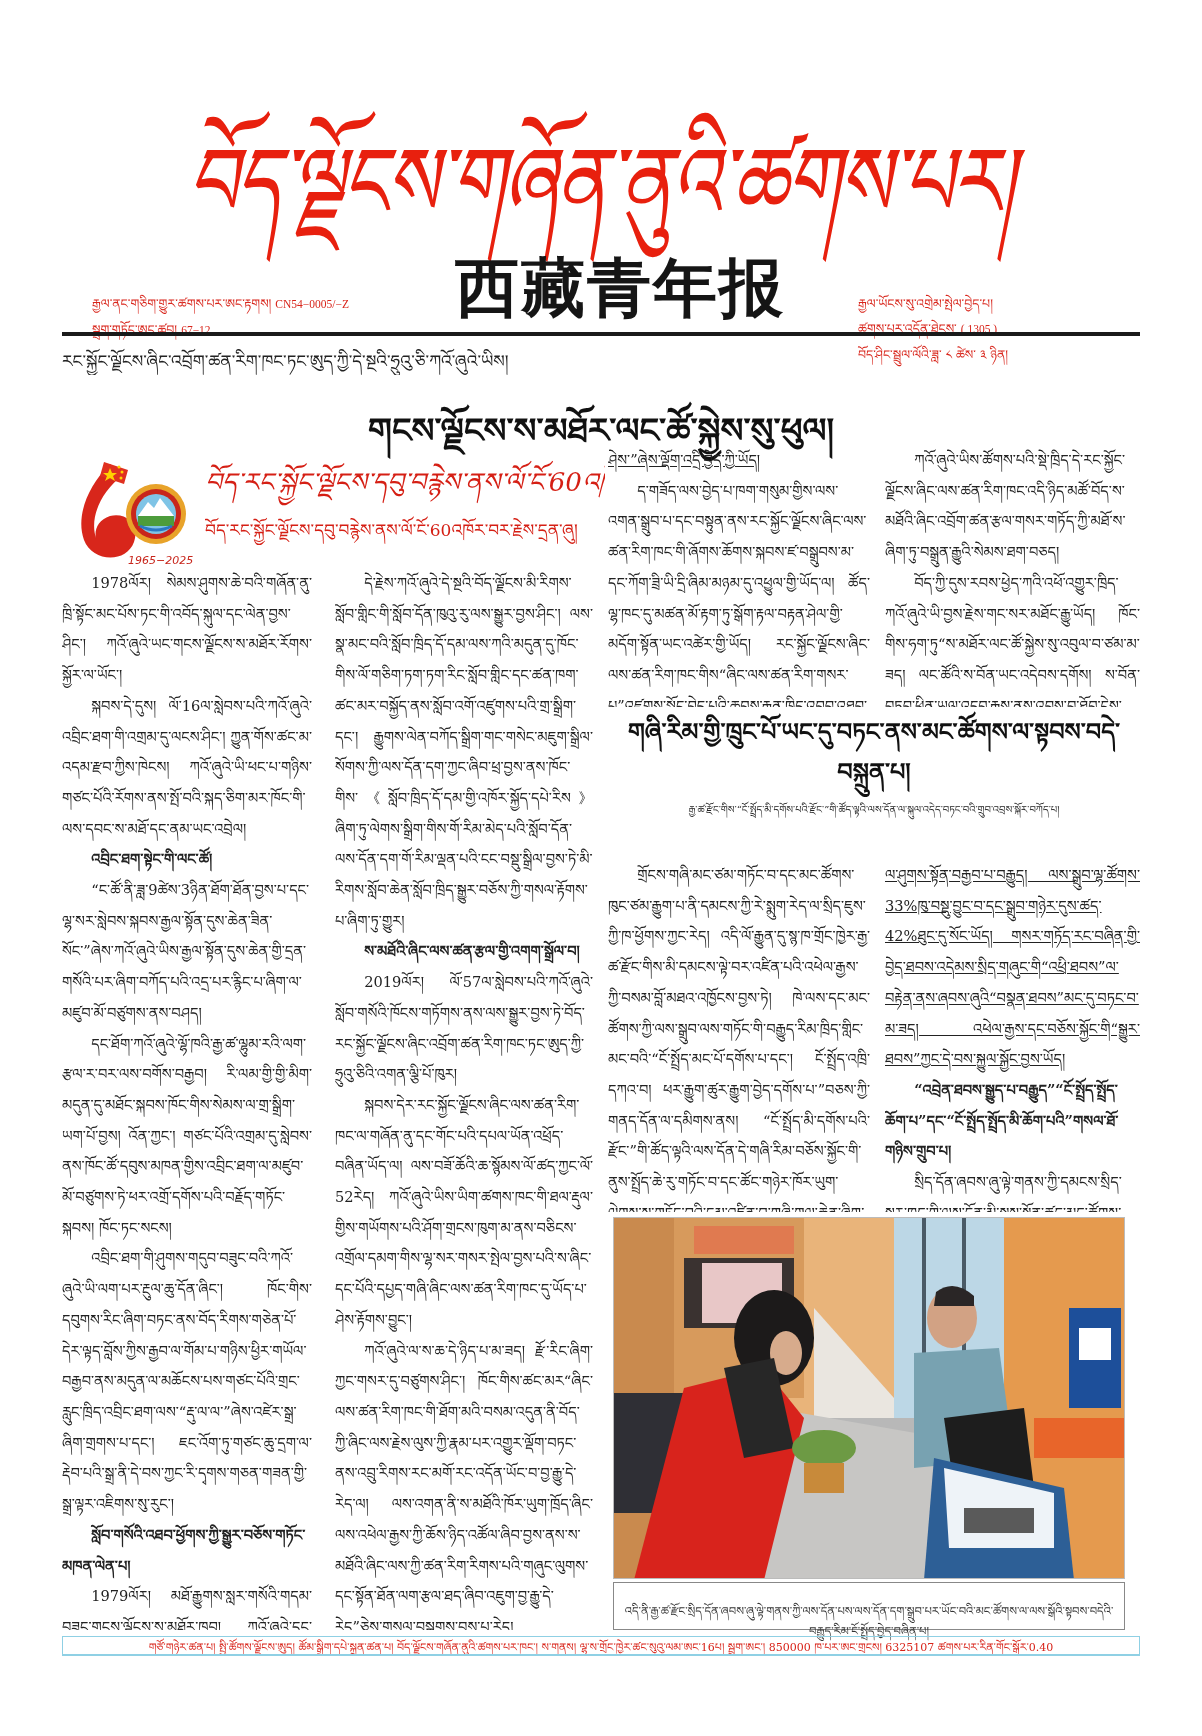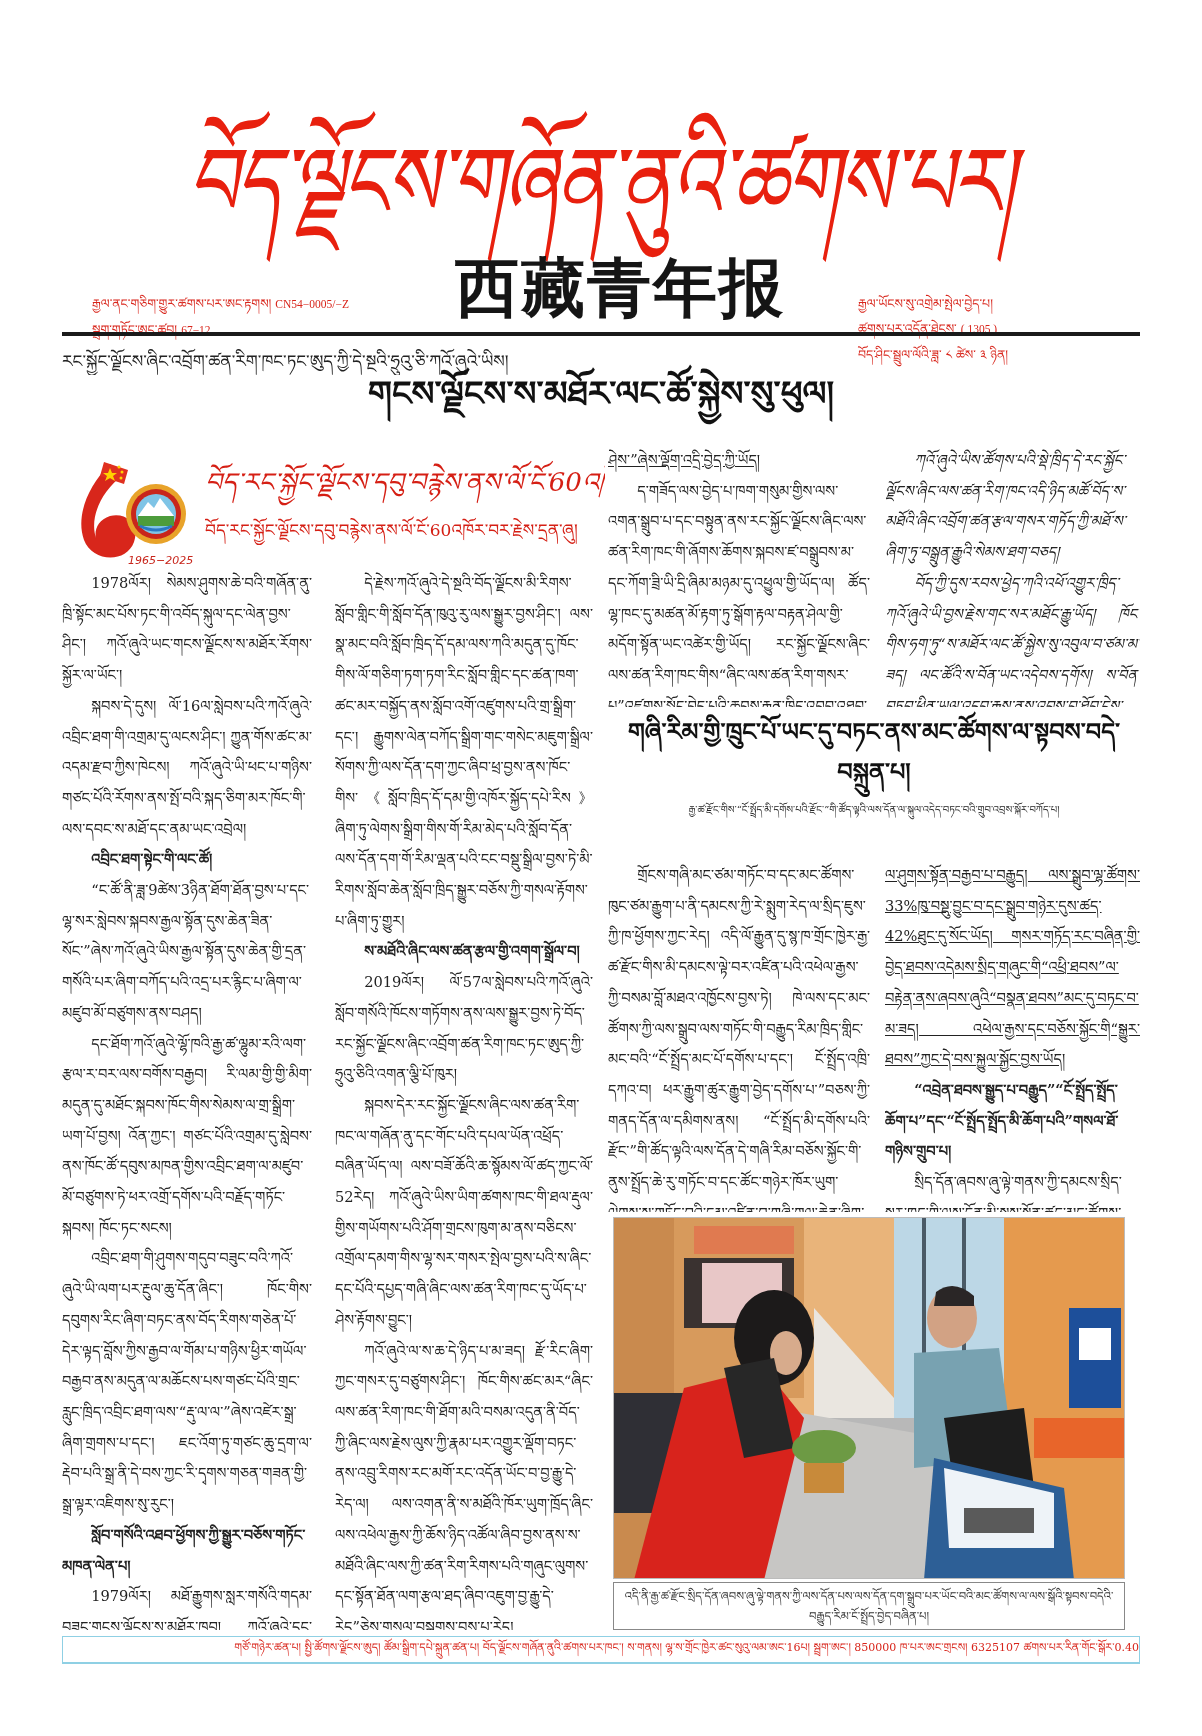--- a/index.html
+++ b/index.html
@@ -22,48 +22,48 @@
   .info-right { left: 858px; top: 243px; width: 290px; }
   .chinese-title {
     left: 440px; top: 250px; width: 360px; height: 76px;
     font-family: "DejaVu Serif", serif; font-weight: bold; font-size: 64px; line-height: 76px;
     letter-spacing: 2px; color: #151515; text-align: center;
   }
   .rule-top { left: 62px; top: 332px; width: 1078px; height: 4px; background: #1a1a1a; }
 
   
   .kicker { left: 62px; top: 347px; width: 1078px; font-size: 17px; line-height: 28px; color: #222; white-space: nowrap; overflow: hidden; }
-  .headline { left: 62px; top: 362px; width: 1078px; text-align: center; font-size: 34px; line-height: 62px; font-weight: bold; color: #111; white-space: nowrap; }
+  .headline { left: 62px; top: 400px; width: 1078px; text-align: center; font-size: 34px; line-height: 62px; font-weight: bold; color: #111; white-space: nowrap; font-family: Liberation Serif, serif; }
 
   
   .logo { left: 68px; top: 458px; width: 132px; height: 112px; text-align: right; }
   .banner-line1 { left: 205px; top: 452px; width: 400px; font-size: 26px; line-height: 60px; color: #d51f14; font-style: italic; white-space: nowrap; overflow: hidden; }
   .banner-line2 { left: 205px; top: 515px; width: 400px; font-size: 17px; line-height: 30px; color: #d51f14; white-space: nowrap; overflow: hidden; }
 
   
   .col { font-size: 14.6px; line-height: 30.7px; color: #222; text-align: justify; overflow: hidden; }
   .col p { text-indent: 2em; }
   .col p.noindent { text-indent: 0; text-decoration: underline; }
   .col p.sub { font-weight: bold; text-indent: 2em; }
   .col1 { left: 62px; top: 568px; width: 250px; height: 1062px; }
   .col2 { left: 335px; top: 568px; width: 258px; height: 1062px; }
   .col3 { left: 608px; top: 445px; width: 262px; height: 262px; }
-  .col4 { left: 885px; top: 445px; width: 255px; height: 262px; font-style: italic; }
+  .col4 { left: 885px; top: 445px; width: 255px; height: 262px; }
 
   .headline2 { left: 608px; top: 712px; width: 532px; text-align: center; font-size: 24px; line-height: 40px; font-weight: bold; color: #111; }
   .subdeck { left: 608px; top: 795px; width: 532px; text-align: center; font-size: 10px; line-height: 30px; color: #222; }
   .col5 { left: 608px; top: 860px; width: 262px; height: 352px; }
   .col6 { left: 885px; top: 860px; width: 255px; height: 352px; }
 
   
   .photo { left: 613px; top: 1217px; width: 512px; height: 362px; overflow: hidden; border: 1px solid #bbb; }
-  .caption-box { left: 613px; top: 1582px; width: 512px; height: 48px; border: 1px solid #888; font-size: 11.5px; line-height: 20px; text-align: center; padding-top: 3px; color: #333; }
+  .caption-box { left: 613px; top: 1582px; width: 512px; height: 48px; border: 1px solid #888; font-size: 11.5px; line-height: 20px; text-align: center; padding-top: 18px; color: #333; }
 
   
-  .footer { left: 62px; top: 1636px; width: 1078px; height: 28px; border: 1px solid #8fd0e4; border-bottom-width: 2px; font-size: 11px; line-height: 22px; color: #d8241a; text-align: right; white-space: nowrap; overflow: hidden; }
+  .footer { left: 62px; top: 1636px; width: 1078px; height: 20px; border: 1px solid #8fd0e4; border-bottom-width: 2px; font-size: 11px; line-height: 22px; color: #d8241a; text-align: center; white-space: nowrap; overflow: hidden; }
 </style>
 </head>
 <body>
 
 <div class="abs masthead-tibetan">བོད་ལྗོངས་གཞོན་ནུའི་ཚགས་པར།</div>
 
 <div class="abs info-block info-left">
   <div>
     <span>རྒྱལ་ནང་གཅིག་གྱུར་ཚགས་པར་ཨང་རྟགས།</span>
     <span class="num">CN54−0005/−Z</span>

